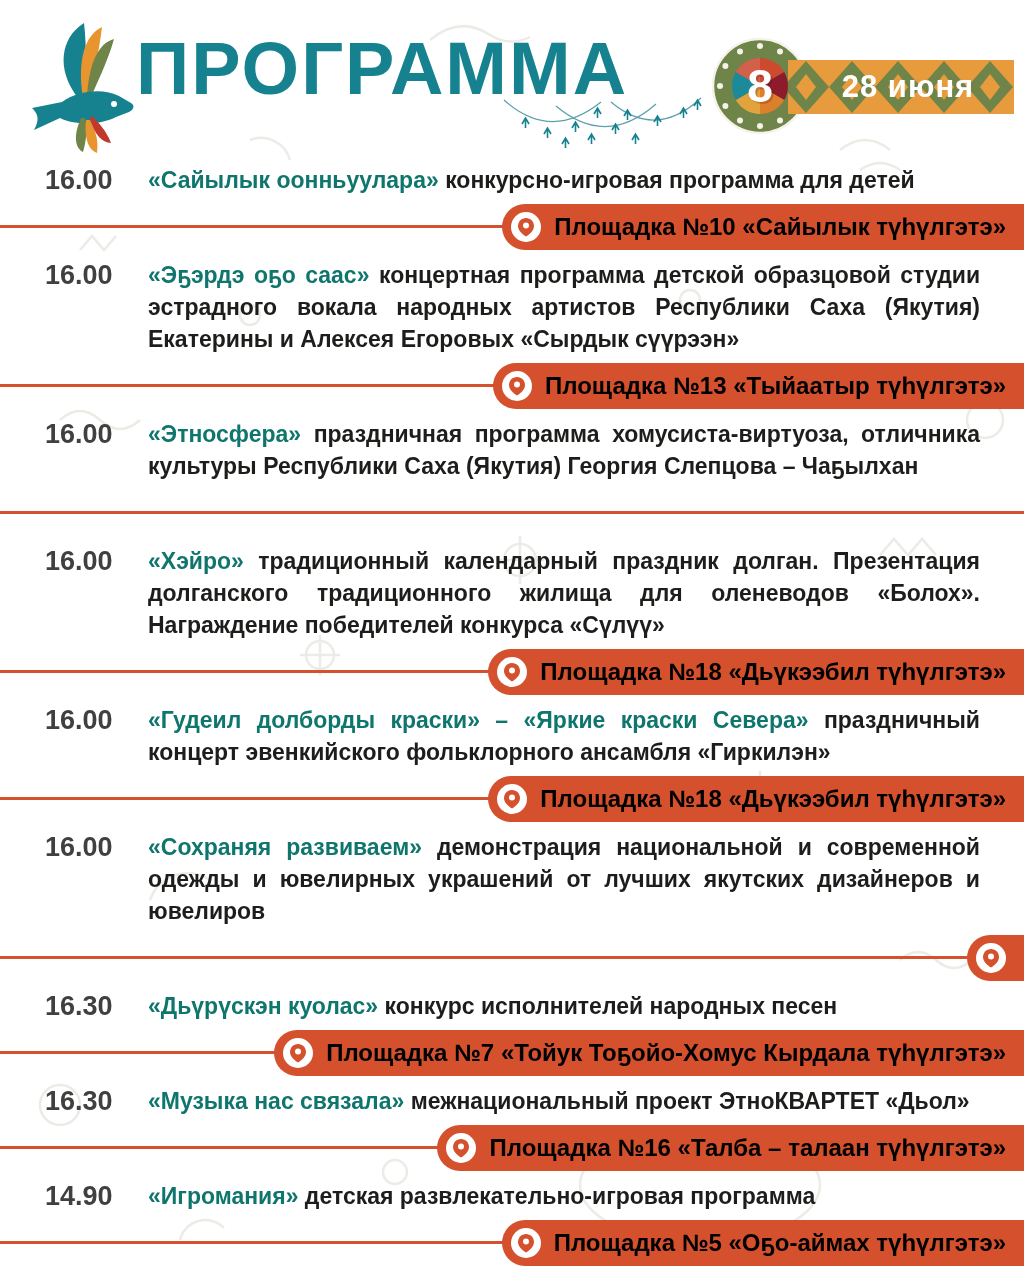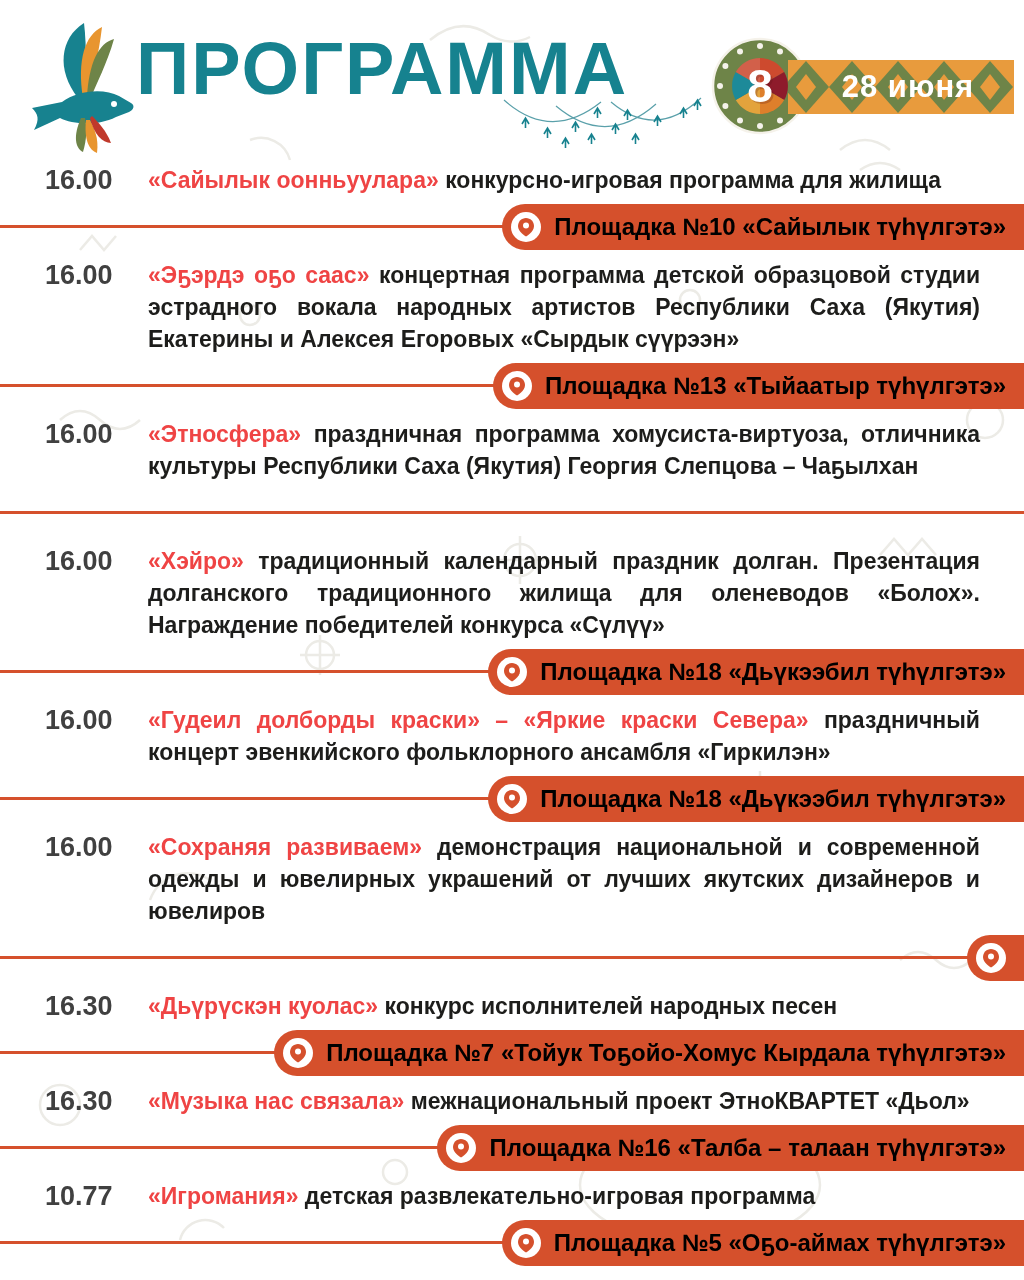--- a/index.html
+++ b/index.html
@@ -30,21 +30,21 @@
   }
   
   .schedule{position:relative;z-index:1;padding:0 44px 0 45px;}
   .event{display:flex;margin-top:9px;}
   .event.first{margin-top:14px;}
   .event-time{flex:0 0 103px;color:#404040;font-size:27px;font-weight:bold;line-height:32px;}
   .event-desc{
     flex:1;margin:0;color:#1D1D1B;font-size:23px;font-weight:bold;line-height:32px;
     text-align:justify;text-align-last:left;
   }
-  .event-desc .accent{color:#ef4444;}
+  .event-desc .accent{color:#0f766e;}
   .venue-row{position:relative;height:46px;margin:8px -44px 0 -45px;}
   .venue-row .line{position:absolute;left:0;right:0;top:50%;height:3px;margin-top:-2px;background:#D5502C;}
   .venue-banner{
     position:absolute;right:0;top:0;height:46px;background:#D5502C;border-radius:25px 0 0 25px;
     display:flex;align-items:center;gap:13px;padding:0 18px 0 9px;white-space:nowrap;
   }
   .pin-circle{
     width:30px;height:30px;background:#fff;border-radius:50%;
     display:flex;align-items:center;justify-content:center;flex:0 0 30px;
   }
@@ -167,21 +167,21 @@
         </g>
       </svg>
       <span class="date-label">28 июня</span>
     </div>
   </header>
 
   <main class="schedule">
 
     <section class="event first">
       <div class="event-time">16.00</div>
-      <p class="event-desc"><span class="accent">«Сайылык оонньуулара»</span> <span>конкурсно-игровая программа для жилища</span></p>
+      <p class="event-desc"><span class="accent">«Сайылык оонньуулара»</span> <span>конкурсно-игровая программа для детей</span></p>
     </section>
     <div class="venue-row">
       <div class="line"></div>
       <div class="venue-banner">
         <span class="pin-circle">
             <svg width="18" height="20" viewBox="0 0 18 20">
               <path d="M9,1 C4.6,1 1,4.6 1,9 C1,15 9,19.5 9,19.5 C9,19.5 17,15 17,9 C17,4.6 13.4,1 9,1 Z" fill="#D5502C"></path>
               <circle cx="9" cy="8.6" r="3" fill="#ffffff"></circle>
             </svg>
           </span>
@@ -292,21 +292,21 @@
             <svg width="18" height="20" viewBox="0 0 18 20">
               <path d="M9,1 C4.6,1 1,4.6 1,9 C1,15 9,19.5 9,19.5 C9,19.5 17,15 17,9 C17,4.6 13.4,1 9,1 Z" fill="#D5502C"></path>
               <circle cx="9" cy="8.6" r="3" fill="#ffffff"></circle>
             </svg>
           </span>
         <span class="venue-label">Площадка №16 «Талба – талаан түһүлгэтэ»</span>
       </div>
     </div>
 
     <section class="event">
-      <div class="event-time">10.77</div>
+      <div class="event-time">14.90</div>
       <p class="event-desc"><span class="accent">«Игромания»</span> <span>детская развлекательно-игровая программа</span></p>
     </section>
     <div class="venue-row">
       <div class="line"></div>
       <div class="venue-banner">
         <span class="pin-circle">
             <svg width="18" height="20" viewBox="0 0 18 20">
               <path d="M9,1 C4.6,1 1,4.6 1,9 C1,15 9,19.5 9,19.5 C9,19.5 17,15 17,9 C17,4.6 13.4,1 9,1 Z" fill="#D5502C"></path>
               <circle cx="9" cy="8.6" r="3" fill="#ffffff"></circle>
             </svg>

